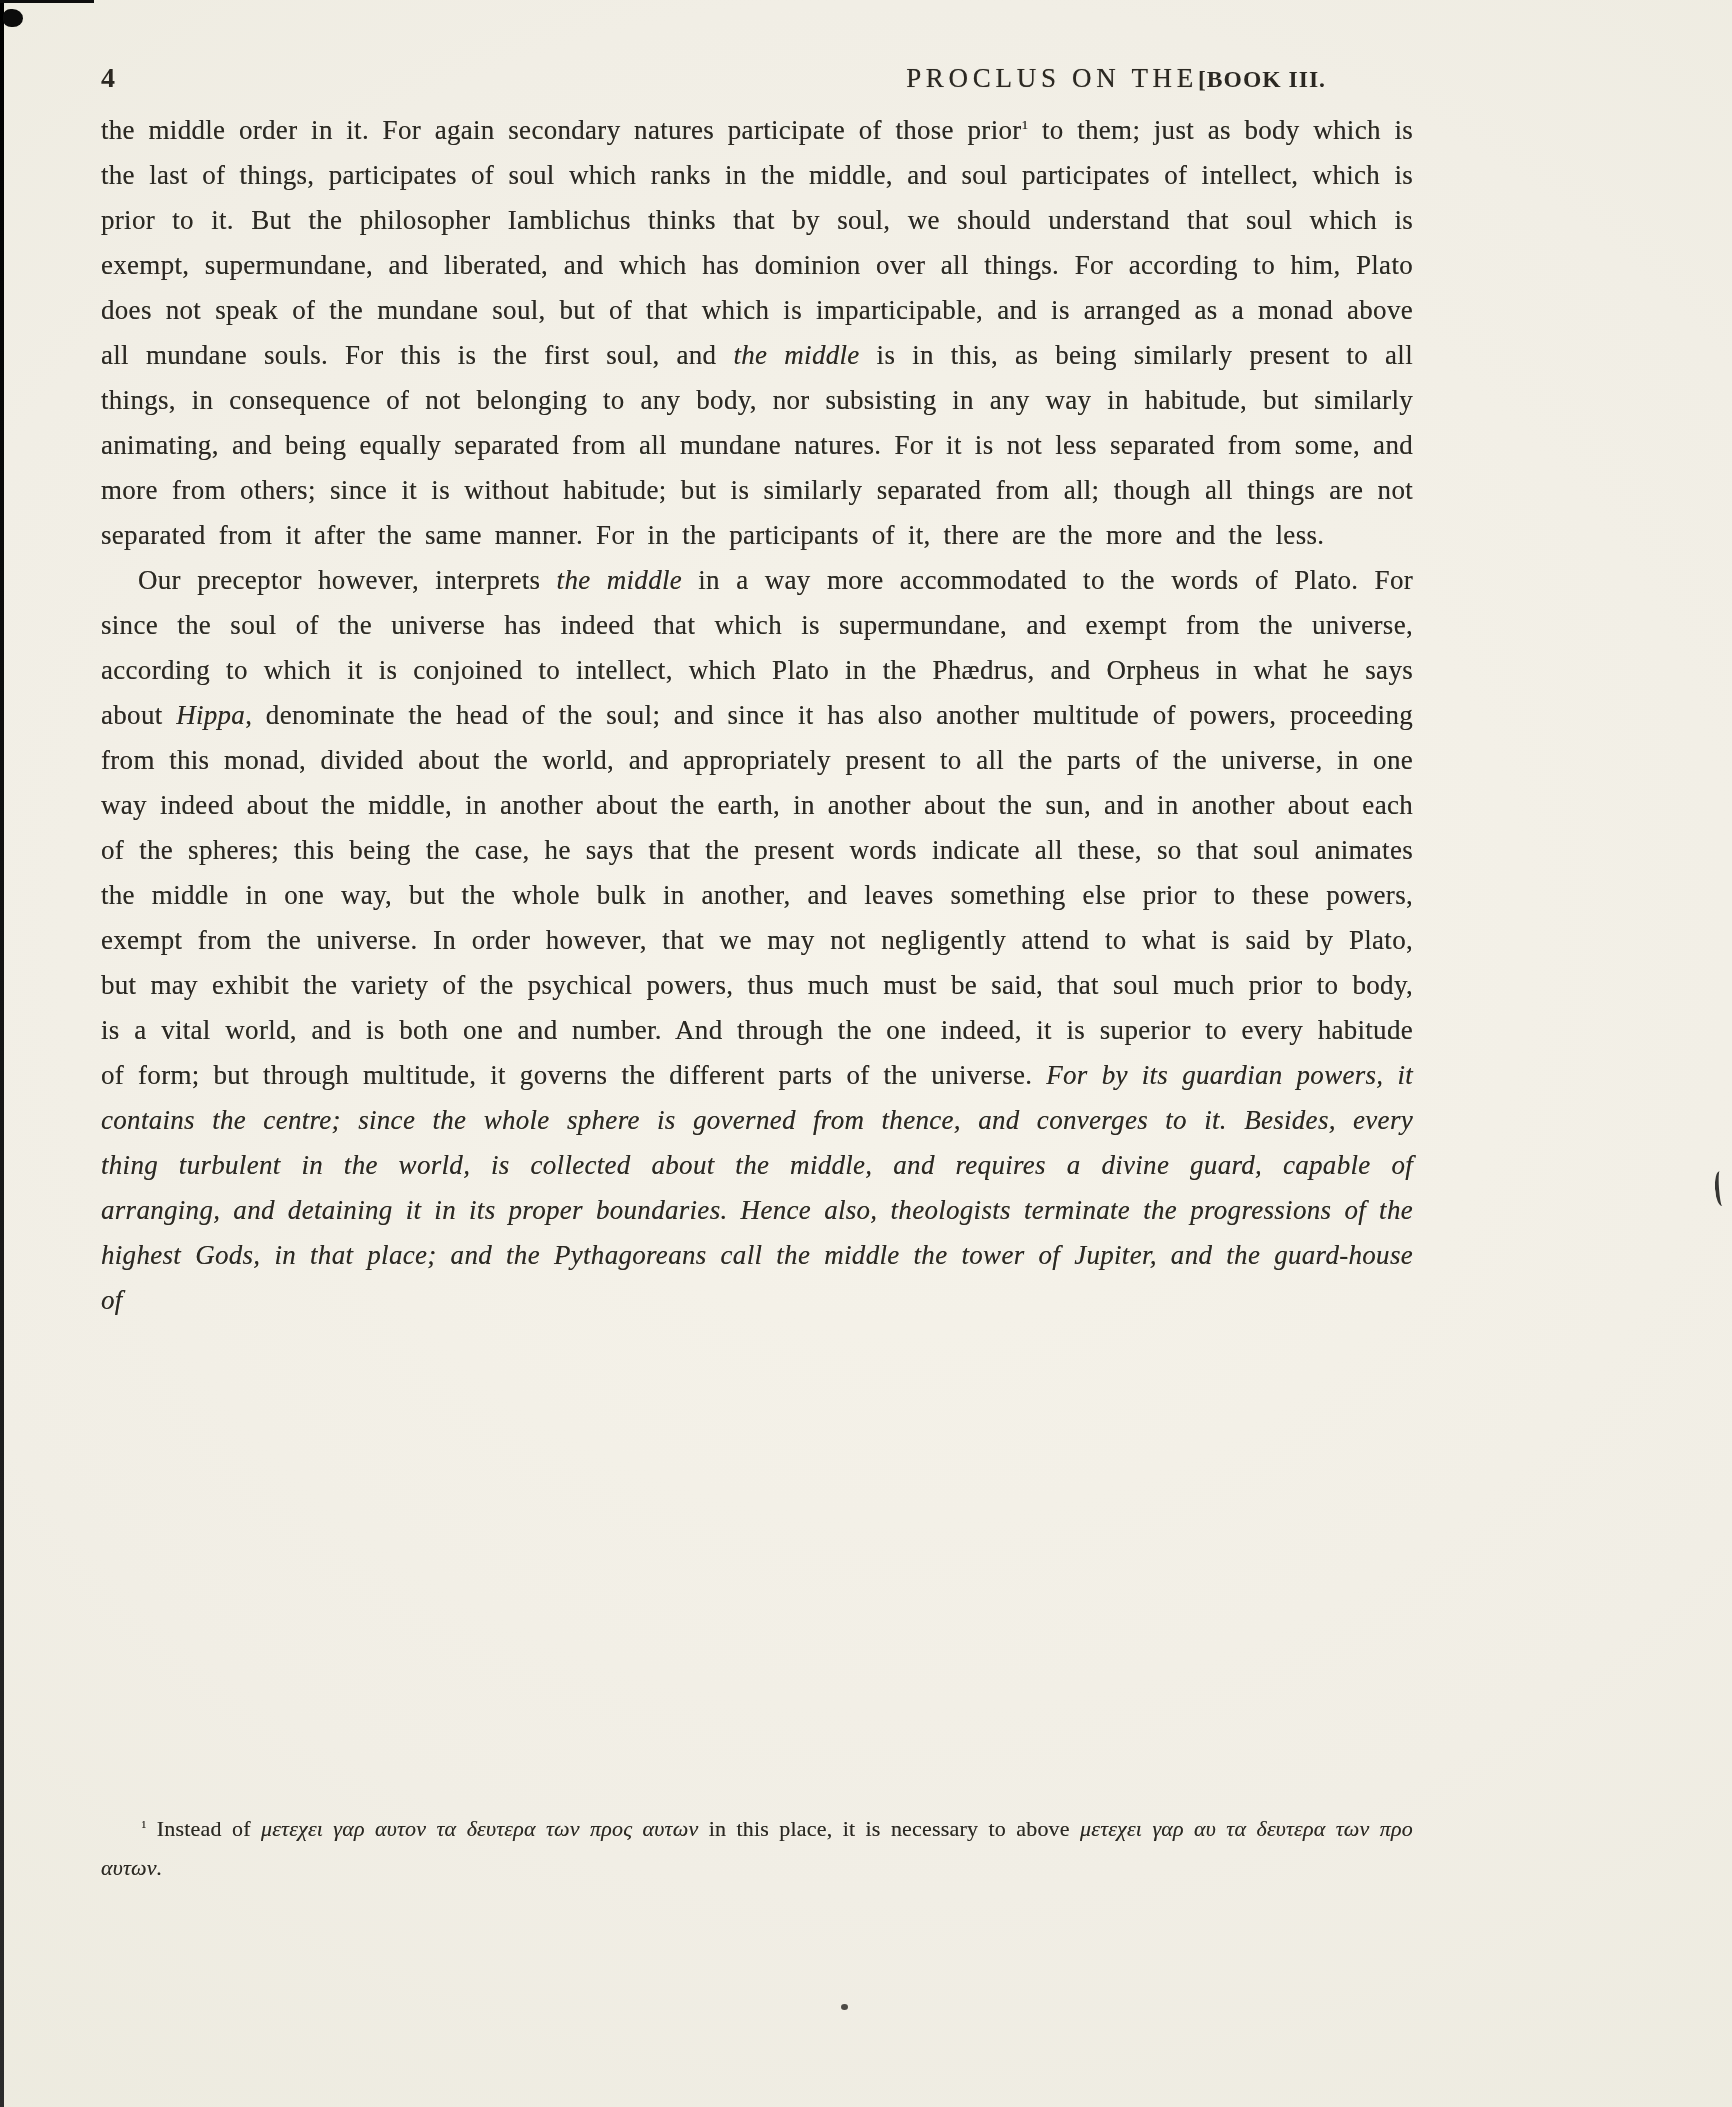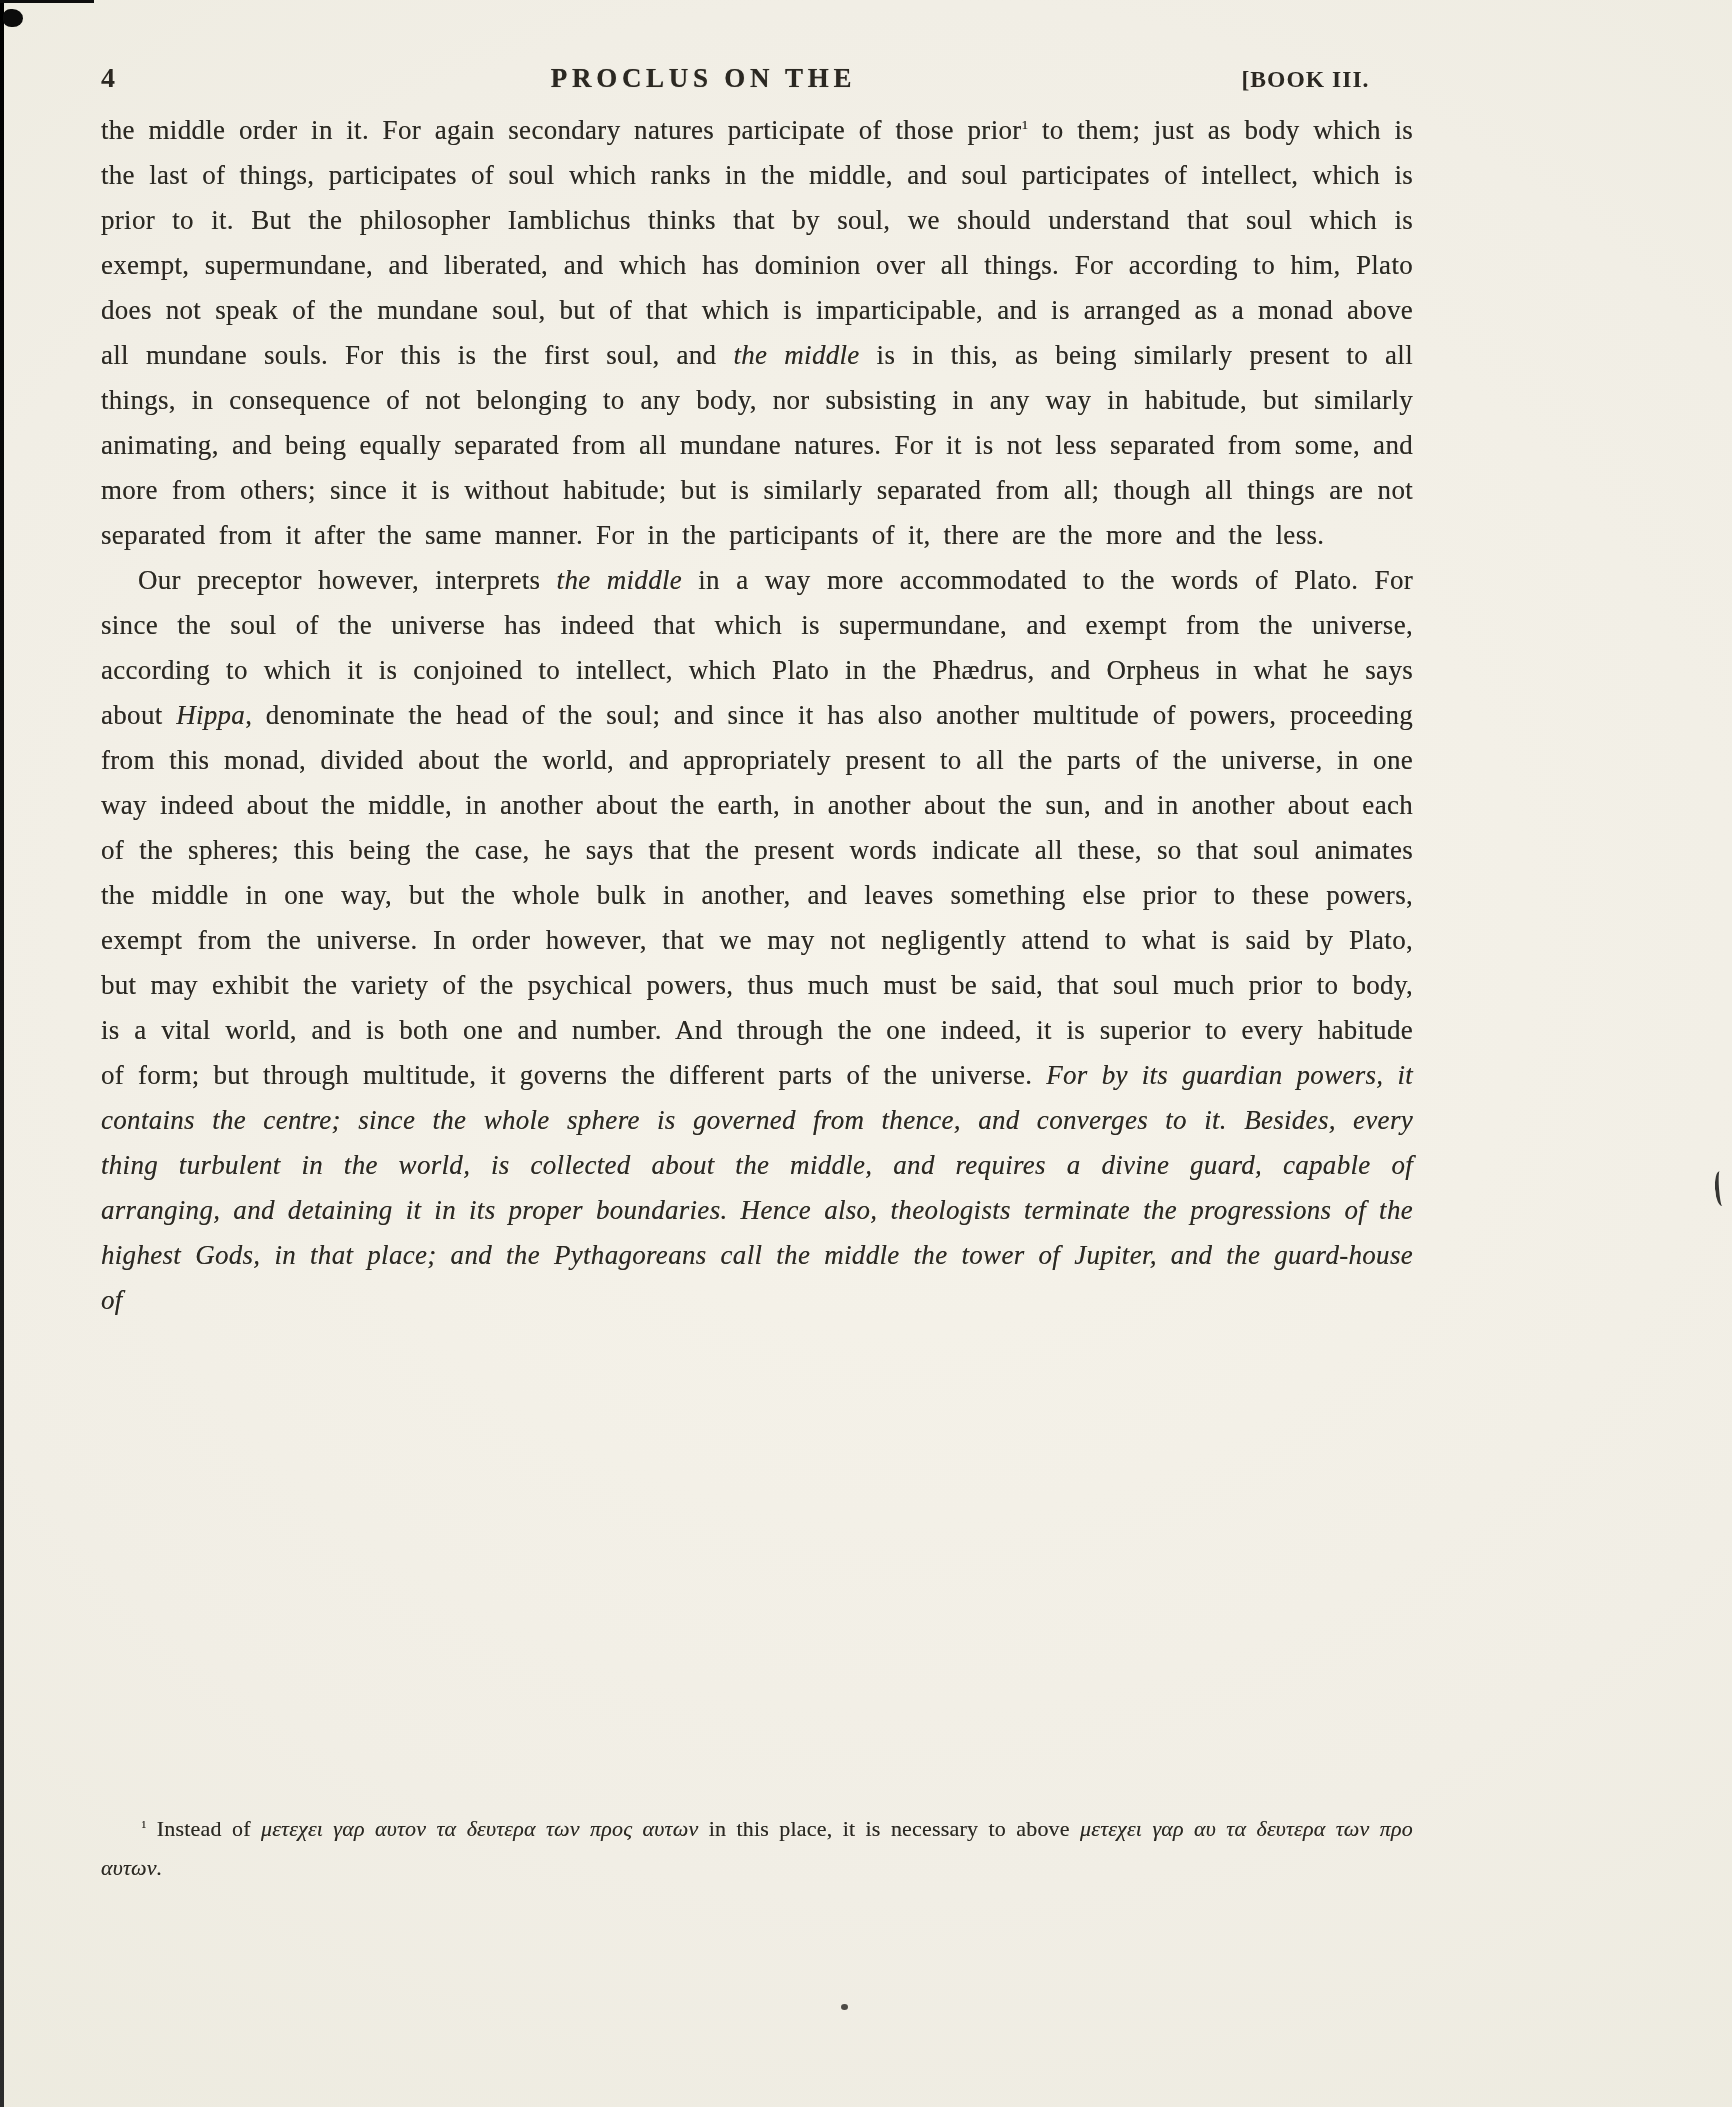--- a/index.html
+++ b/index.html
@@ -29,28 +29,28 @@
     grid-template-columns: 108px 1fr 215px;
     align-items: baseline;
     color: #2b2822;
   }
   .page-number {
     font-size: 28px;
     font-weight: bold;
     letter-spacing: 0.7px;
   }
   .head-title {
-    text-align: center;
+    text-align: right;
     font-size: 27px;
-    font-weight: bold;
+    font-weight: normal;
     letter-spacing: 4.7px;
     text-shadow: 0 0 0.7px rgba(40,36,30,0.55);
   }
   .head-book {
-    text-align: center;
+    text-align: left;
     font-size: 23.6px;
     font-weight: bold;
     letter-spacing: 1px;
   }
 
   
   .text-block {
     position: absolute;
     left: 101px;
     top: 108px;

